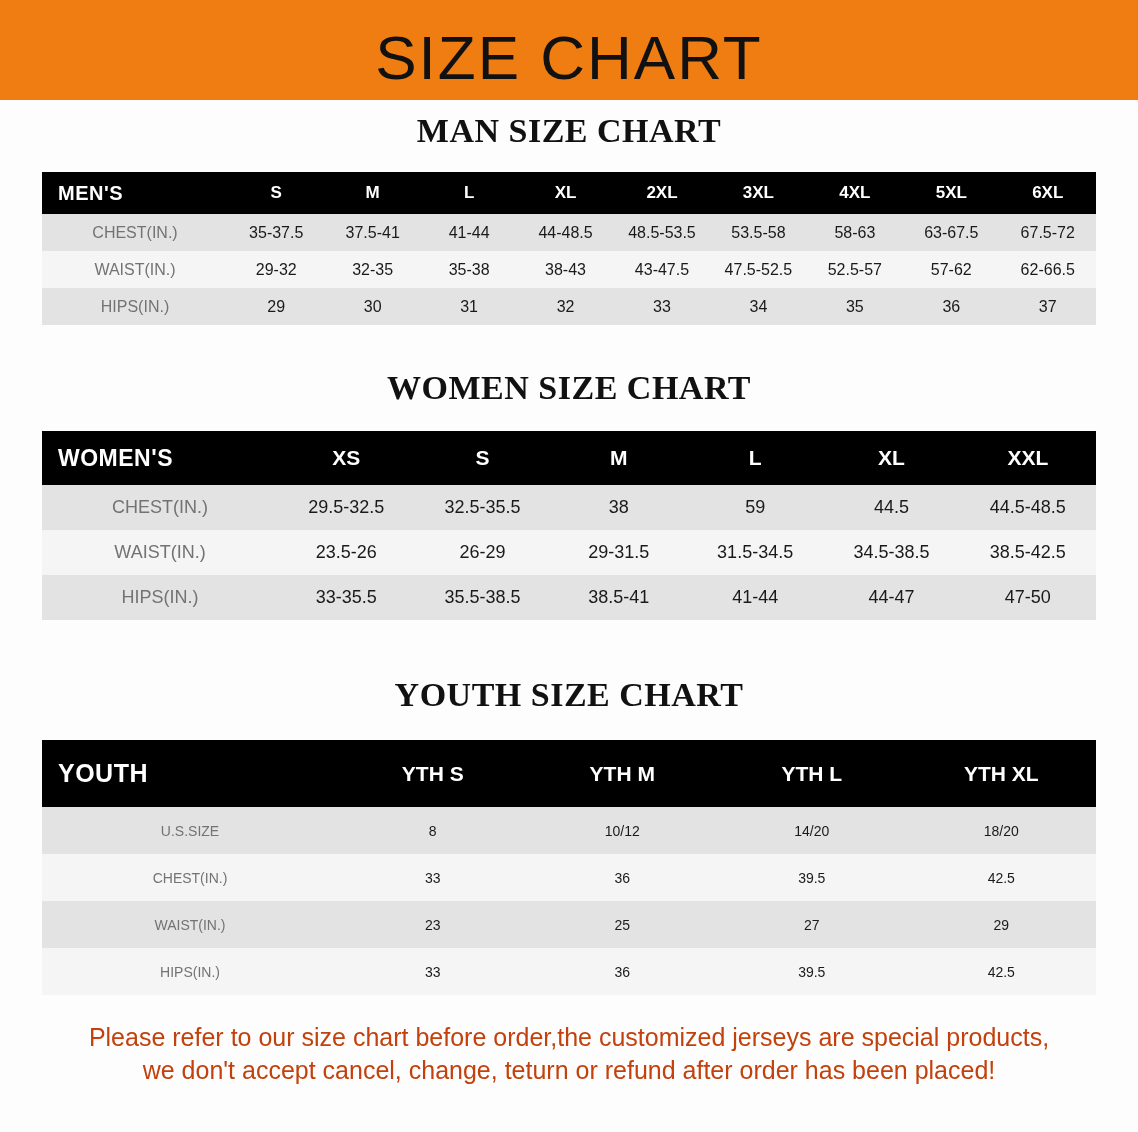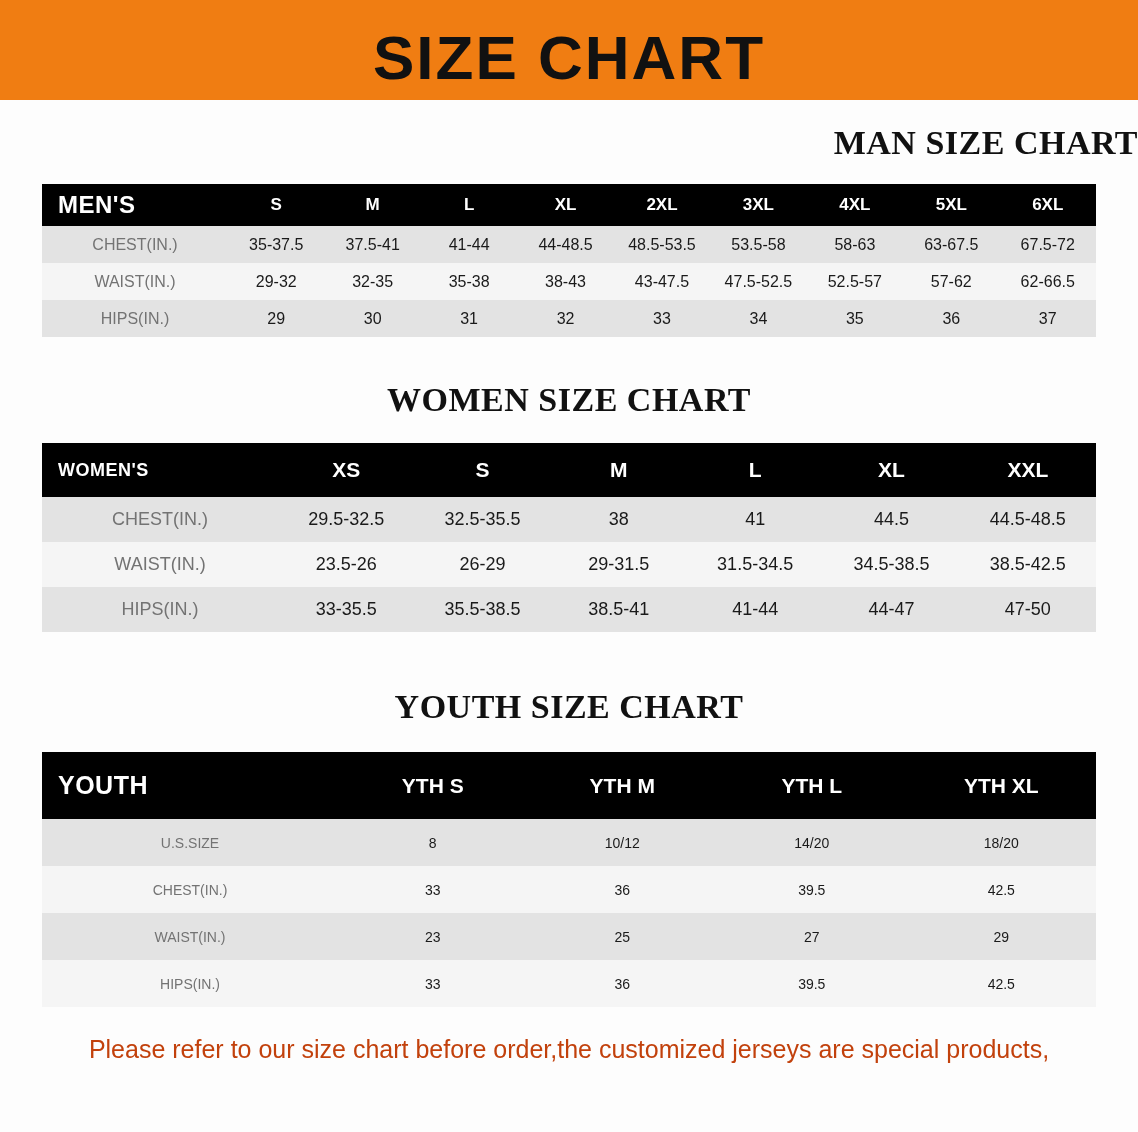--- a/index.html
+++ b/index.html
@@ -24,37 +24,37 @@
   .banner {
     width: 100%;
     height: 100px;
     background: #f07d12;
     display: flex;
     align-items: center;
     justify-content: center;
   }
   .banner-title {
     font-size: 62px;
-    font-weight: bold;
+    font-weight: normal;
     letter-spacing: 2px;
     color: #111111;
     font-family: "Liberation Sans", sans-serif;
     line-height: 1;
     margin-top: 16px;
   }
   
   .section-title {
     text-align: center;
     font-size: 34px;
     font-weight: bold;
     letter-spacing: 0.5px;
     color: #111111;
     font-family: "Liberation Serif", serif;
   }
-  .t-man   { margin-top: 24px; margin-bottom: 22px; text-align: right; }
+  .t-man   { margin-top: 12px; margin-bottom: 22px; }
   .t-women { margin-top: 44px; margin-bottom: 24px; }
   .t-youth { margin-top: 56px; margin-bottom: 26px; }
 
   
   table {
     border-collapse: collapse;
     margin: 0 auto;
     table-layout: fixed;
   }
   .chart {
@@ -92,28 +92,28 @@
     text-align: center;
     font-size: 17px;
     color: #737373;
   }
   .chart tbody tr.odd  td { background: #e3e3e3; }
   .chart tbody tr.even td { background: #f5f5f5; }
 
   
   #men-table { width: 1054px; }
   #men-table thead th { height: 42px; }
-  #men-table thead th.label-col { font-size: 24px; }
+  #men-table thead th.label-col { font-size: 20px; }
   #men-table thead th.size-col { font-size: 17px; }
   #men-table tbody td { height: 35px; font-size: 16px; }
 
   
   #women-table { width: 1054px; }
   #women-table thead th { height: 54px; }
-  #women-table thead th.label-col { font-size: 18px; }
+  #women-table thead th.label-col { font-size: 23px; }
   #women-table thead th.size-col { font-size: 21px; }
   #women-table tbody td { height: 43px; font-size: 18px; }
 
   
   #youth-table { width: 1054px; }
   #youth-table thead th { height: 67px; }
   #youth-table thead th.label-col { font-size: 25px; }
   #youth-table thead th.size-col { font-size: 21px; }
   #youth-table tbody td { height: 45px; font-size: 14px; }
 
@@ -205,21 +205,21 @@
         <th class="size-col">XL</th>
         <th class="size-col">XXL</th>
       </tr>
     </thead>
     <tbody>
       <tr class="odd">
         <td class="rowlabel">CHEST(IN.)</td>
         <td>29.5-32.5</td>
         <td>32.5-35.5</td>
         <td>38</td>
-        <td>41</td>
+        <td>59</td>
         <td>44.5</td>
         <td>44.5-48.5</td>
       </tr>
       <tr class="even">
         <td class="rowlabel">WAIST(IN.)</td>
         <td>23.5-26</td>
         <td>26-29</td>
         <td>29-31.5</td>
         <td>31.5-34.5</td>
         <td>34.5-38.5</td>
@@ -275,15 +275,16 @@
         <td>33</td>
         <td>36</td>
         <td>39.5</td>
         <td>42.5</td>
       </tr>
     </tbody>
   </table>
 
   <div class="note">
     <span class="note-line">Please refer to our size chart before order,the customized jerseys are special products,</span>
+    <span class="note-line">we don't accept cancel, change, teturn or refund after order has been placed!</span>
   </div>
 
 </div>
 
 </body></html>

